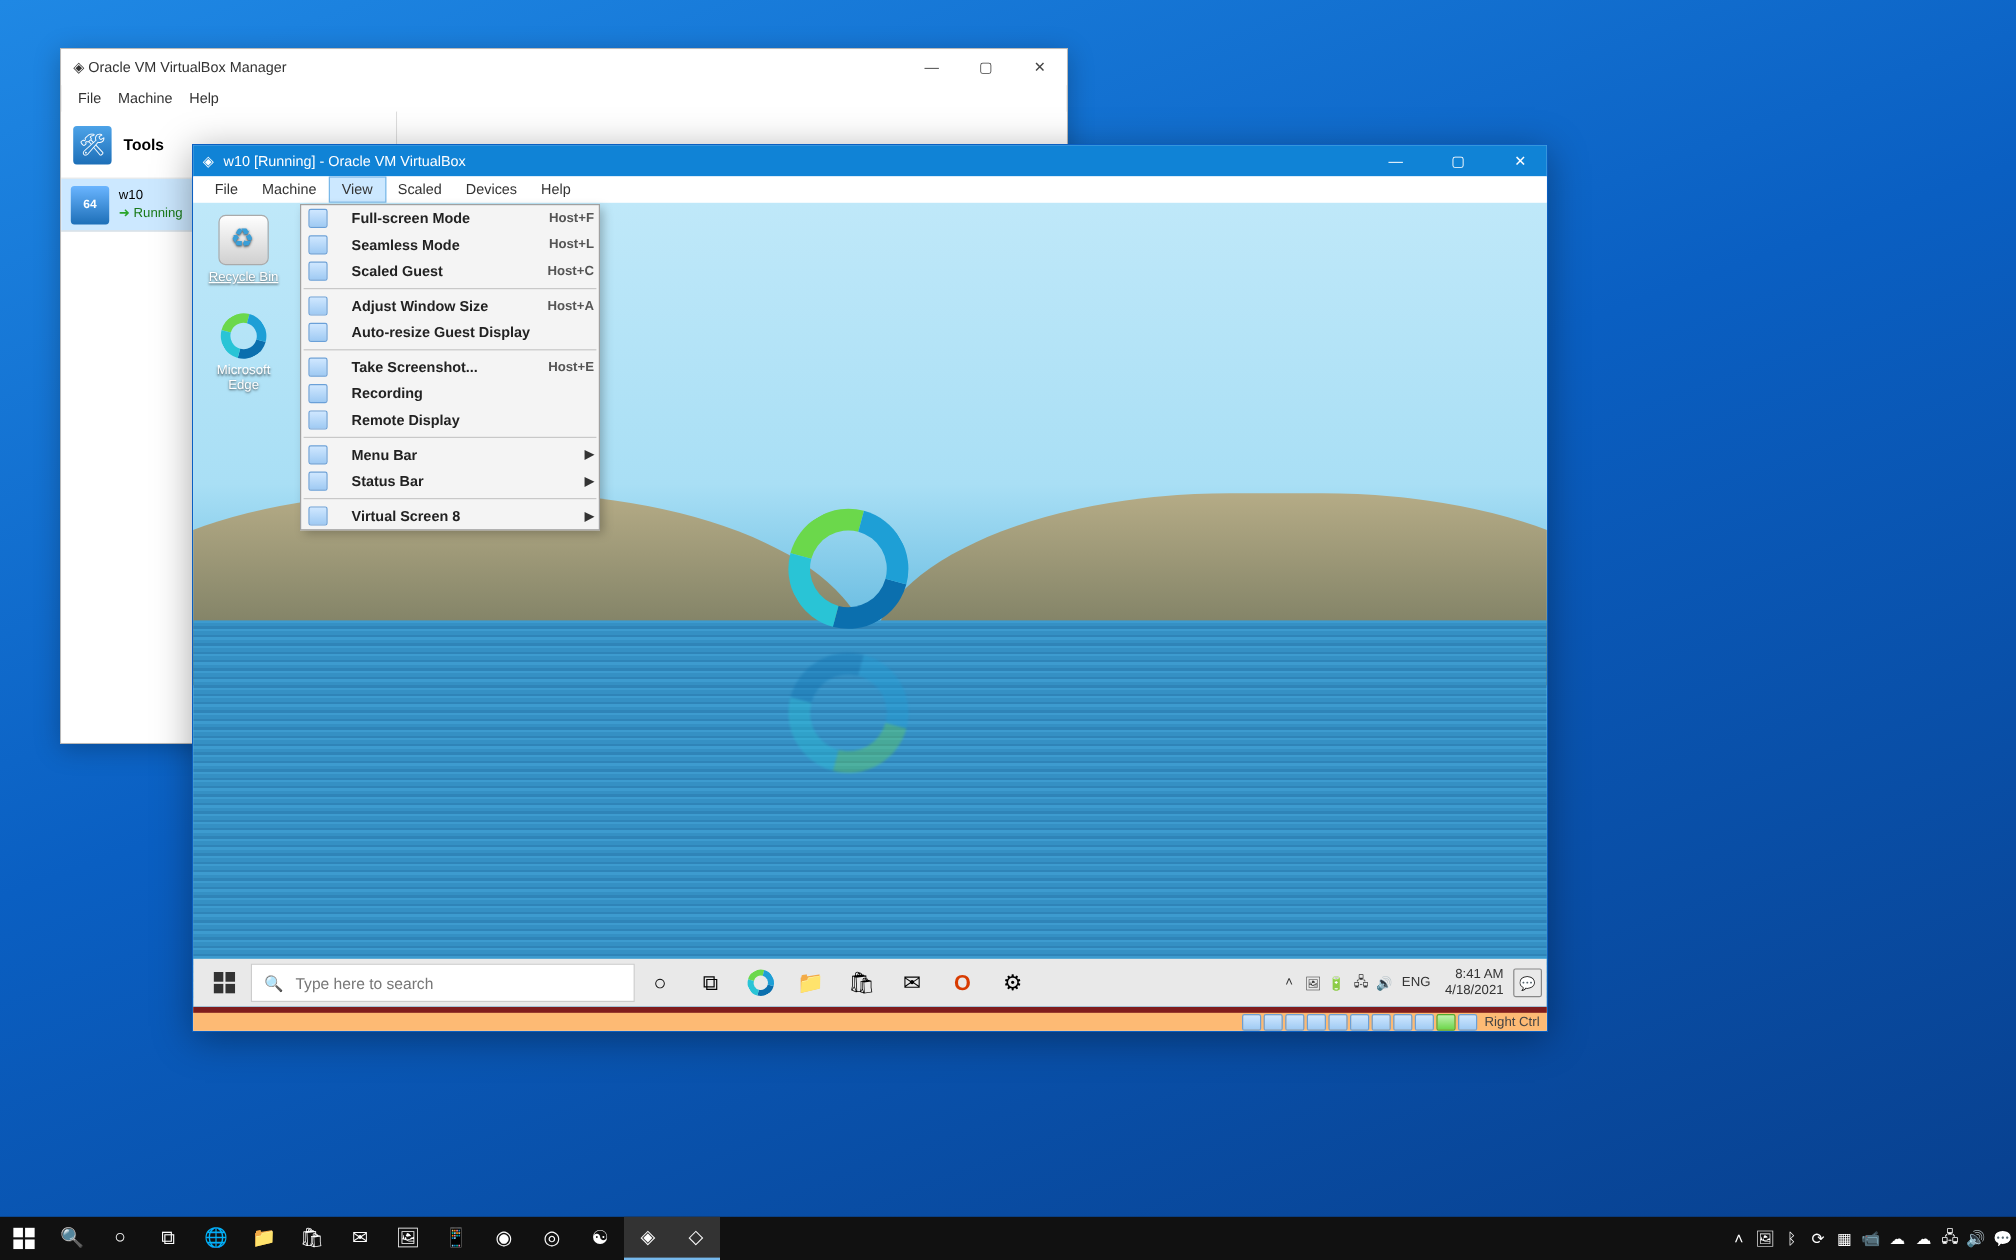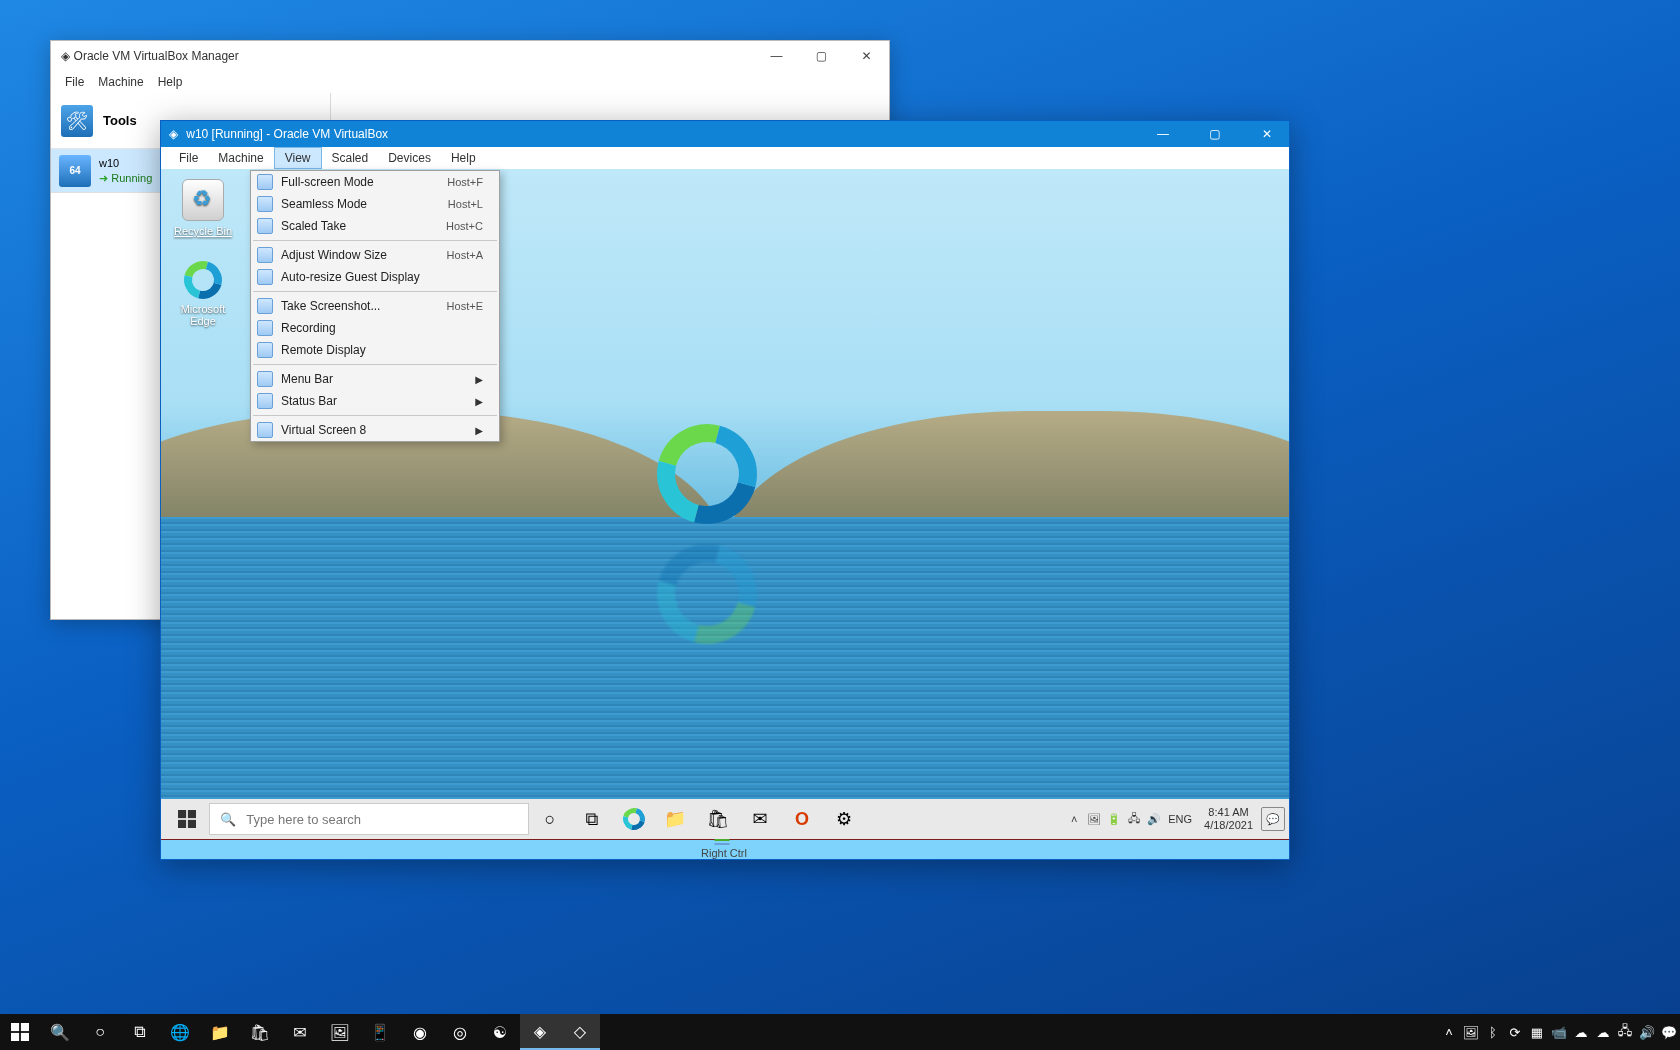--- a/index.html
+++ b/index.html
@@ -196,22 +196,23 @@
   width: 250px;
   background:#f4f4f4;
   border:1px solid #a0a0a0;
   box-shadow: 3px 3px 8px rgba(0,0,0,.25);
   font-size:12px;
   z-index: 50;
 }
 .vm-row {
   display:flex; align-items:center;
   height:22px;
-  padding: 0 16px 0 6px;
-  gap:8px;
+  padding: 0 4px 0 6px;
+  gap:20px;
+  font-weight:bold;
 }
 .vm-row .mi-ic {
   width:16px; height:16px;
   border:1px solid #6aa0d8;
   background:linear-gradient(#cfe7ff,#9fcaf3);
   border-radius:2px;
   flex-shrink:0;
 }
 .vm-row .mi-label { flex:1; color:#222; white-space:nowrap; }
 .vm-row .mi-accel { color:#555; font-size:11px; }
@@ -304,34 +305,34 @@
   width:42px; height:100%;
   display:flex; align-items:center; justify-content:center;
   font-size:18px;
 }
 .gt-right {
   position:absolute; right:4px; height:100%;
   display:flex; align-items:center;
   font-size:11px; color:#333;
 }
 .gt-tray-ic{ width:20px; display:flex; align-items:center; justify-content:center; height:100%;}
-.gt-clock { padding:0 8px; text-align:center; line-height:1.2; }
+.gt-clock { padding:0 8px; text-align:right; line-height:1.2; }
 .gt-notif {
   width:24px;height:24px;border:1px solid #888;border-radius:2px;
   display:flex;align-items:center;justify-content:center;
 }
 
 
 .vm-statusbar {
   height:20px;
-  background:#7dd3fc;
-  border-top:1px solid #7f1d1d;
+  background:#fdba74;
+  border-top:5px solid #7f1d1d;
   display:flex; align-items:center; justify-content:flex-end;
   padding-right:6px; gap:2px;
-  font-size:11px; color:#444;flex-direction:column;
+  font-size:11px; color:#444;
 }
 .vm-statusbar .st-ic {
   width:16px; height:14px;
   border:1px solid #6aa0d8;
   border-radius:2px;
   background:linear-gradient(#cfe7ff,#9fcaf3);
 }
 .st-ic.green { background:linear-gradient(#bff2b0,#6cd64a); border-color:#4caa2e;}
 </style>
 </head>
@@ -482,21 +483,21 @@
         <div class="mi-label">Full-screen Mode</div>
         <div class="mi-accel">Host+F</div>
       </div>
       <div class="vm-row">
         <div class="mi-ic"></div>
         <div class="mi-label">Seamless Mode</div>
         <div class="mi-accel">Host+L</div>
       </div>
       <div class="vm-row">
         <div class="mi-ic"></div>
-        <div class="mi-label">Scaled Take</div>
+        <div class="mi-label">Scaled Guest</div>
         <div class="mi-accel">Host+C</div>
       </div>
       <div class="vm-sep"></div>
       <div class="vm-row">
         <div class="mi-ic"></div>
         <div class="mi-label">Adjust Window Size</div>
         <div class="mi-accel">Host+A</div>
       </div>
       <div class="vm-row">
         <div class="mi-ic"></div>

